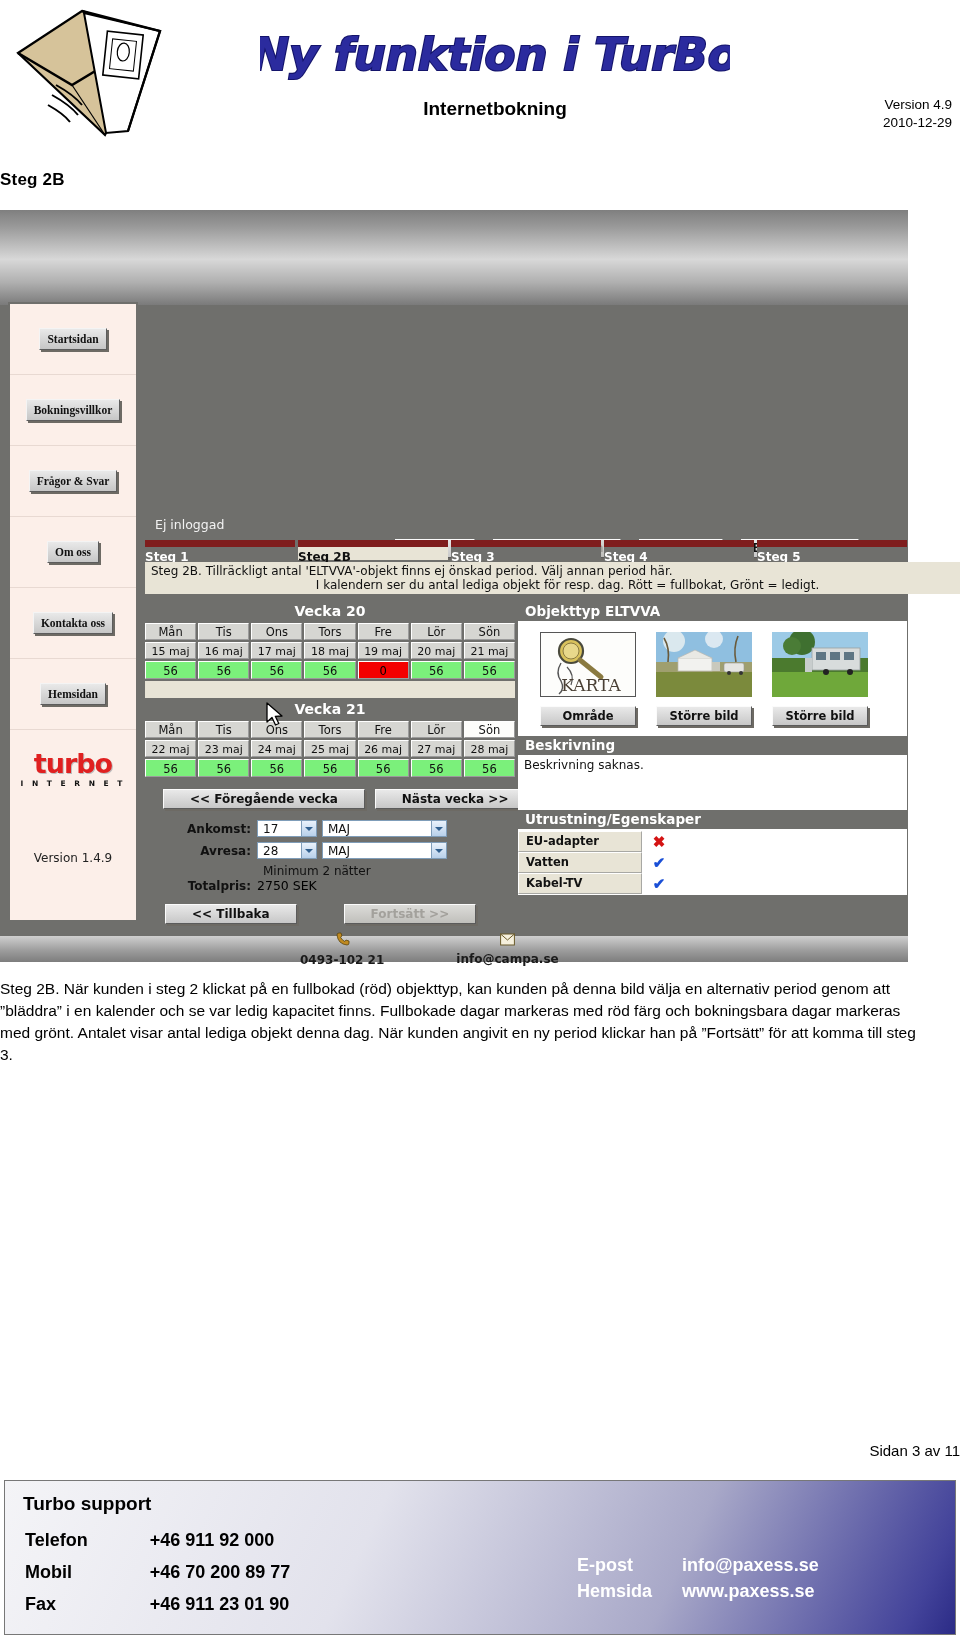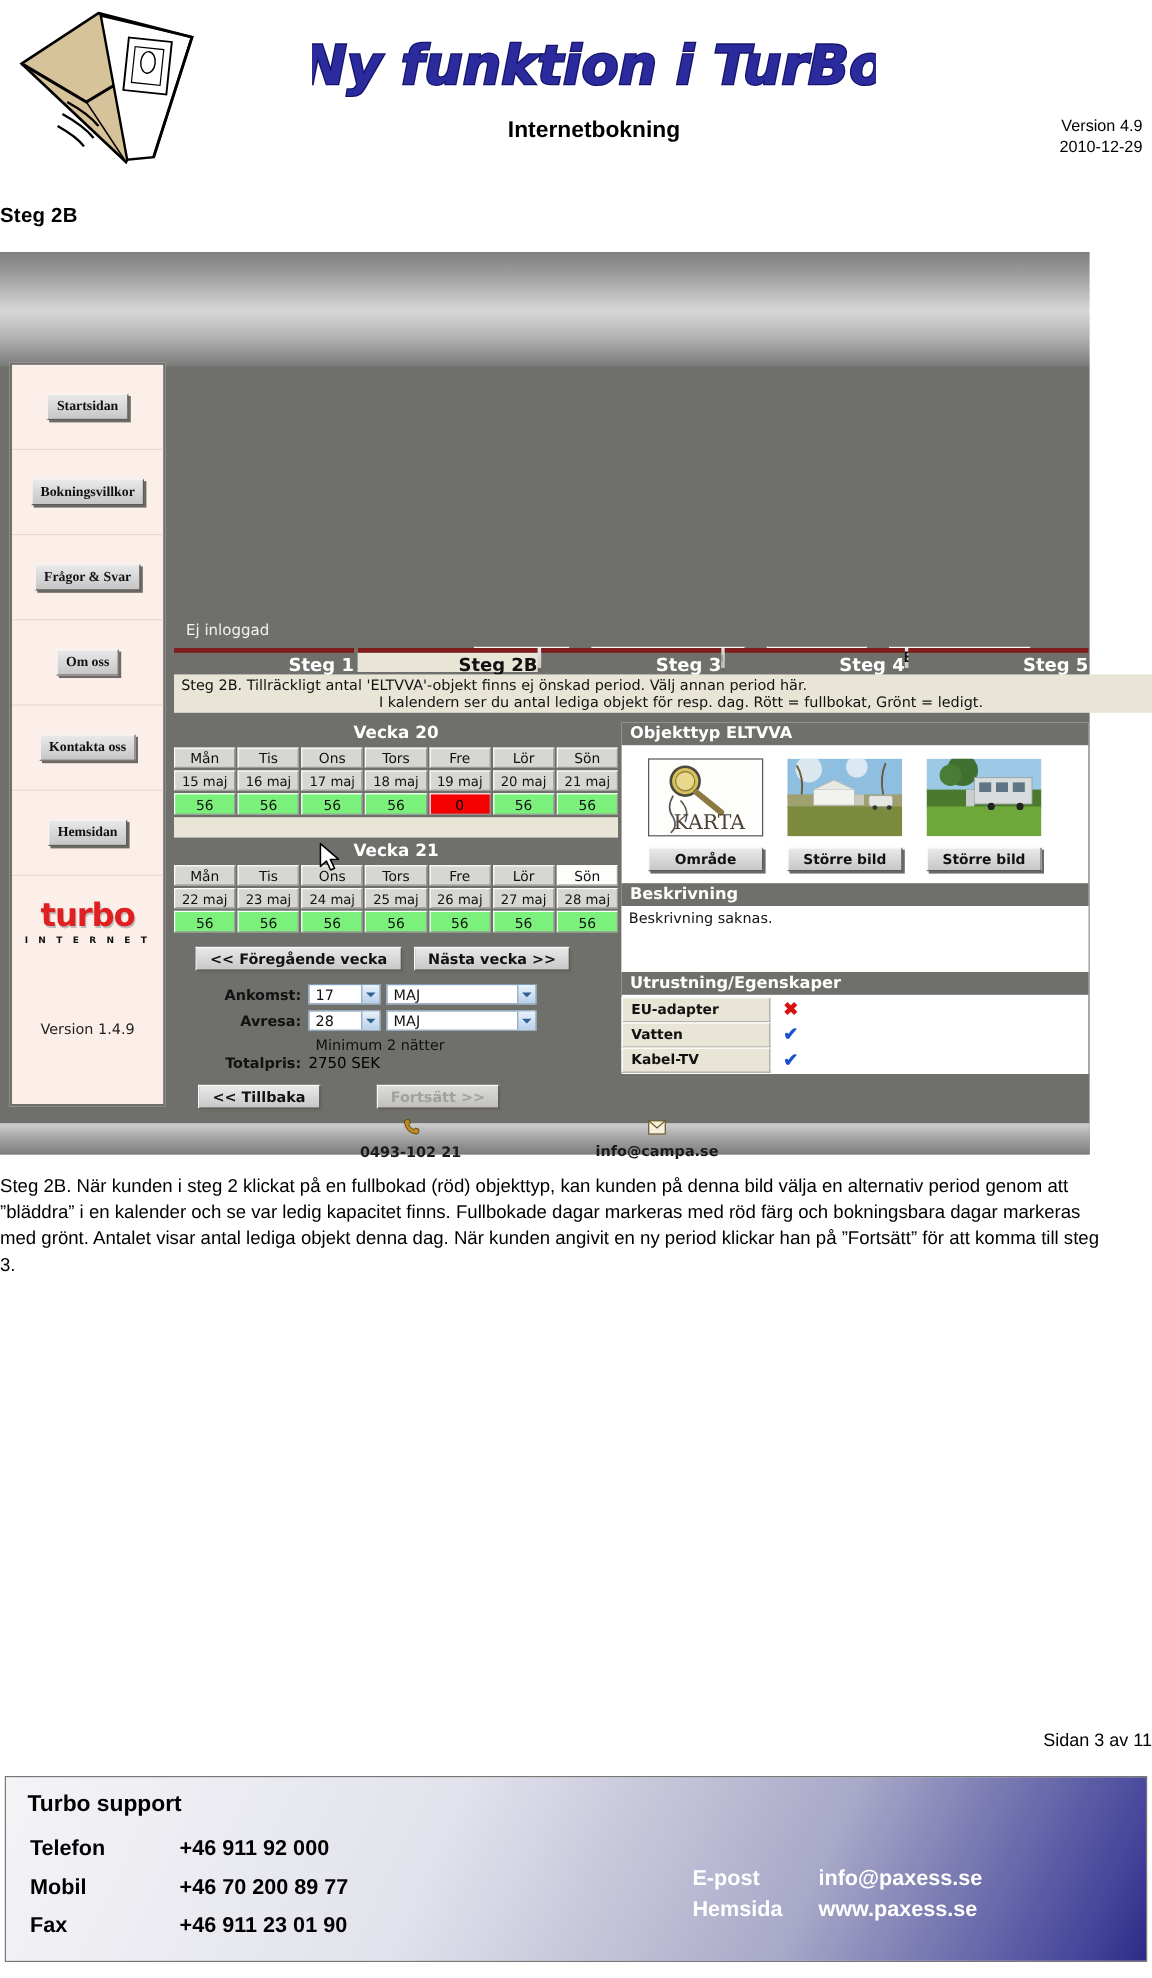--- a/index.html
+++ b/index.html
@@ -93,25 +93,25 @@
     margin-top:48px;
   }
   .topbtn.disabled { color:#a3a19c; background:linear-gradient(to bottom,#d9d9d6,#bdbcb8); }
 
   
   .steps {
     position:absolute; left:145px; top:330px; width:762px; height:20px;
     display:flex; gap:3px;
   }
   .step {
-    flex:1; text-align:right;
+    flex:1; text-align:left;
     background:#6f6f6c; color:#ffffff;
-    font-family:"DejaVu Sans", sans-serif; font-size:15px; font-weight:bold;
+    font-family:"DejaVu Sans", sans-serif; font-size:12px; font-weight:bold;
     line-height:20px;
-    border-top:4px solid #7f1d1d;
+    border-top:7px solid #7f1d1d;
   }
   .step.active { background:#e8e4d6; color:#111; }
 
   
   .infostrip {
     position:absolute; left:145px; top:352px; width:845px; height:32px;
     background:#e8e4d6;
     font-family:"DejaVu Sans", sans-serif; font-size:12px; color:#111;
     padding:2px 6px; line-height:14px;
   }
@@ -137,21 +137,21 @@
   .wkcell.cap { background:#7bf07b; height:18px; line-height:18px; font-weight:normal; }
   .wkcell.cap.full { background:#f40000; color:#000; }
   .weekgap { height:17px; background:#e8e4d6; margin:2px 0; }
 
   .navweek { display:flex; gap:10px; margin:12px 0 0 18px; }
   .wkbtn {
     background:linear-gradient(to bottom,#e9e9e9,#c7c7c7);
     border:1px solid #fbfbfb; border-right-color:#5b5b5b; border-bottom-color:#5b5b5b;
     box-shadow:2px 2px 0 #6d6a64;
     font-family:"DejaVu Sans", sans-serif; font-size:12px; font-weight:bold; color:#111;
-    padding:2px 11px; white-space:nowrap;
+    padding:2px 26px; white-space:nowrap;
   }
 
   .formrows { margin:11px 0 0 0; font-family:"DejaVu Sans", sans-serif; font-size:12.5px; }
   .frow { display:flex; align-items:center; margin-bottom:5px; }
   .flabel { width:112px; text-align:right; font-weight:bold; color:#111; padding-right:6px; font-size:12px; }
   .sel {
     background:#ffffff; border:1px solid #7f9db9;
     height:17px; display:inline-flex; align-items:center;
     font-size:12px; color:#111; padding-left:5px; position:relative;
   }
@@ -210,21 +210,21 @@
   .statusbar {
     position:absolute; left:0; bottom:0; width:908px; height:26px;
     background:linear-gradient(to bottom,#cfcfcf,#9d9d9d 55%,#7d7d7d);
     display:flex; align-items:center;
   }
   .status-item {
     display:flex; align-items:center; gap:6px;
     font-family:"DejaVu Sans", sans-serif; font-size:12px; font-weight:bold; color:#1a1a1a;flex-direction:column;
   }
   .status-phone { margin-left:300px; }
-  .status-mail { margin-left:112px; }
+  .status-mail { margin-left:72px; }
 
   
   .cursor { position:absolute; left:266px; top:492px; z-index:20; }
 
   
   .bodytext {
     position:absolute; left:0; top:978px; width:916px;
     font-size:15.5px; line-height:1.42; color:#000; text-align:left;
   }
   .page-num {

